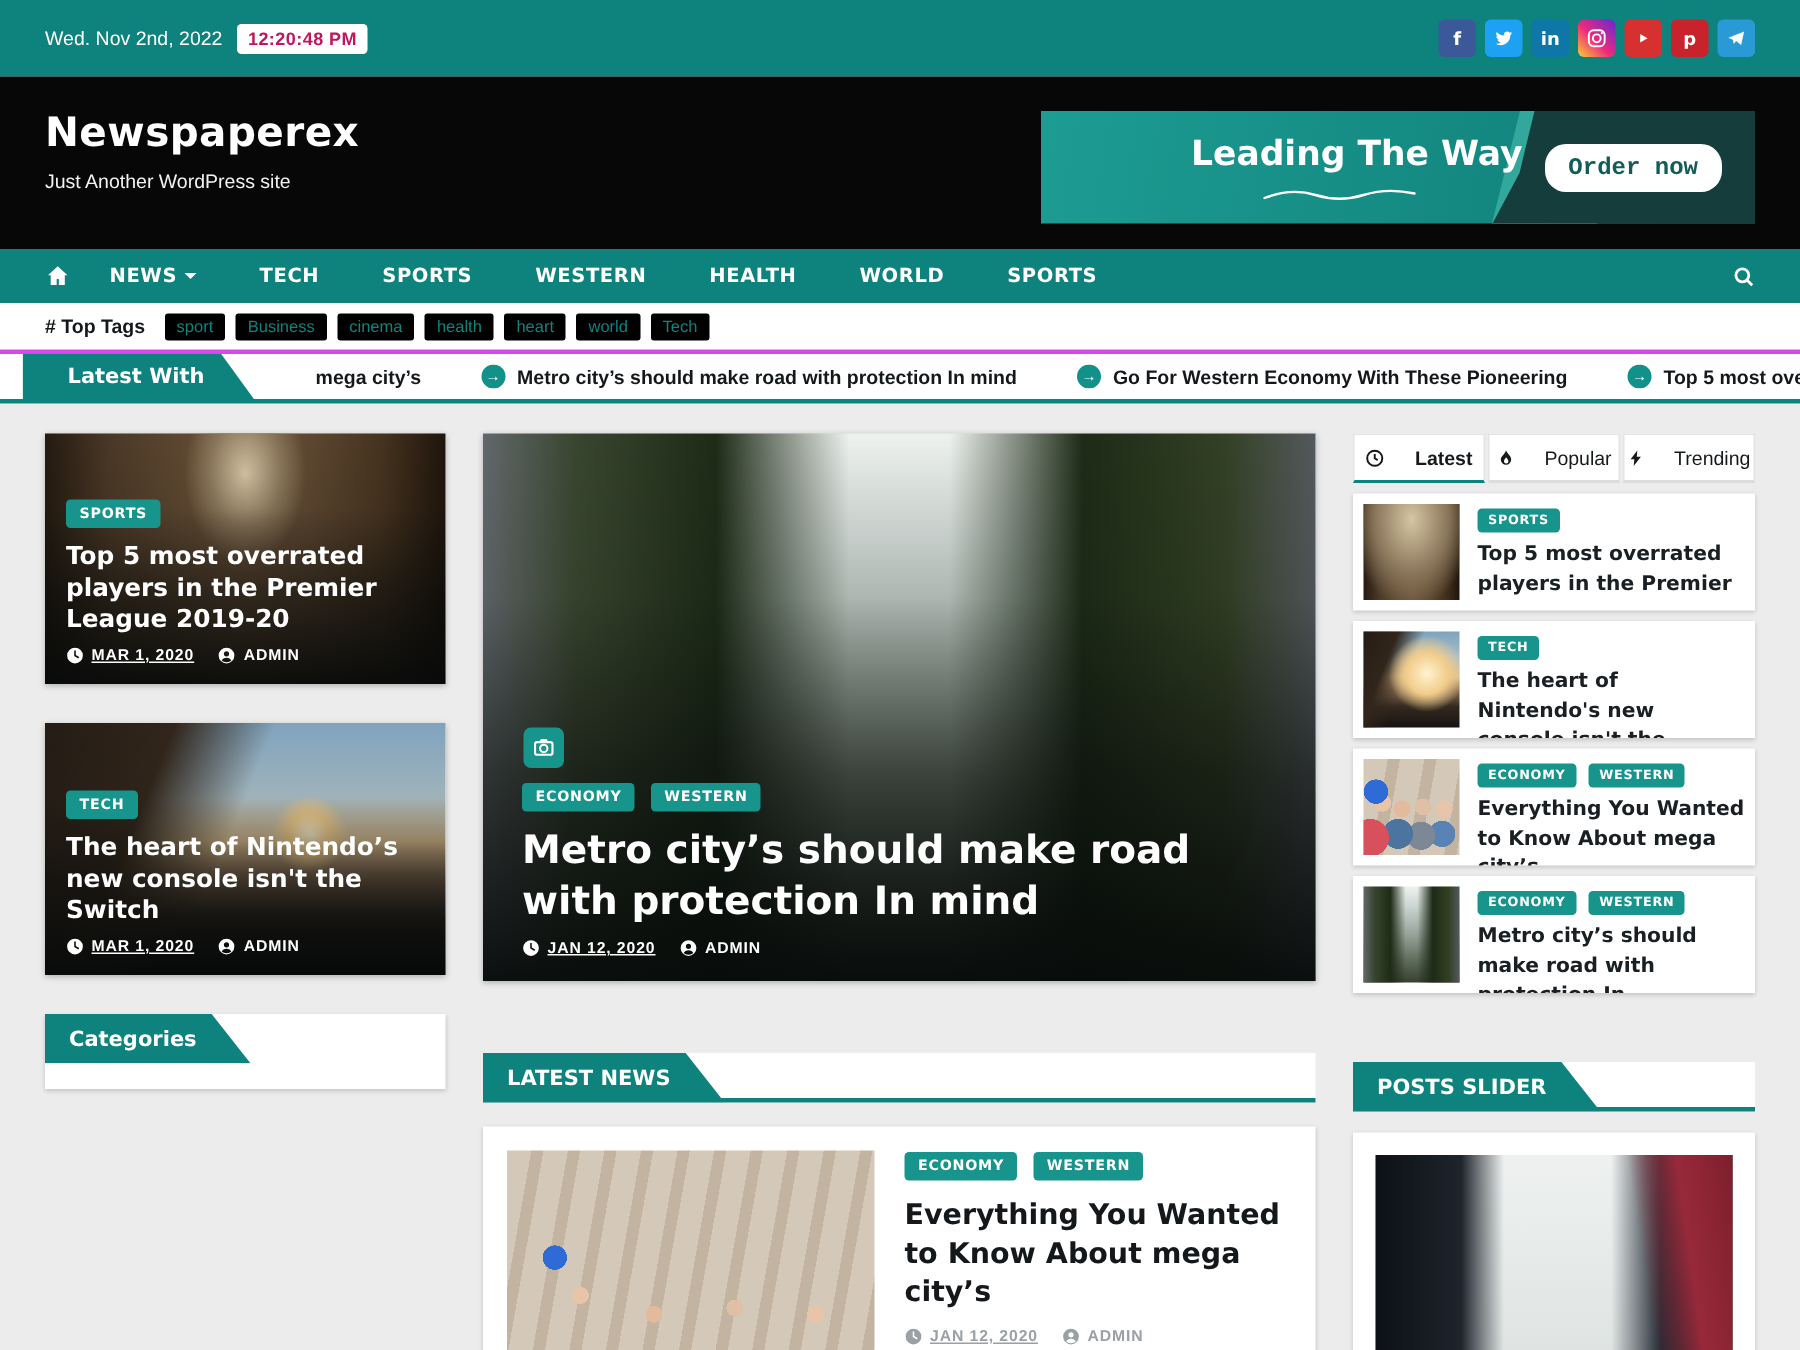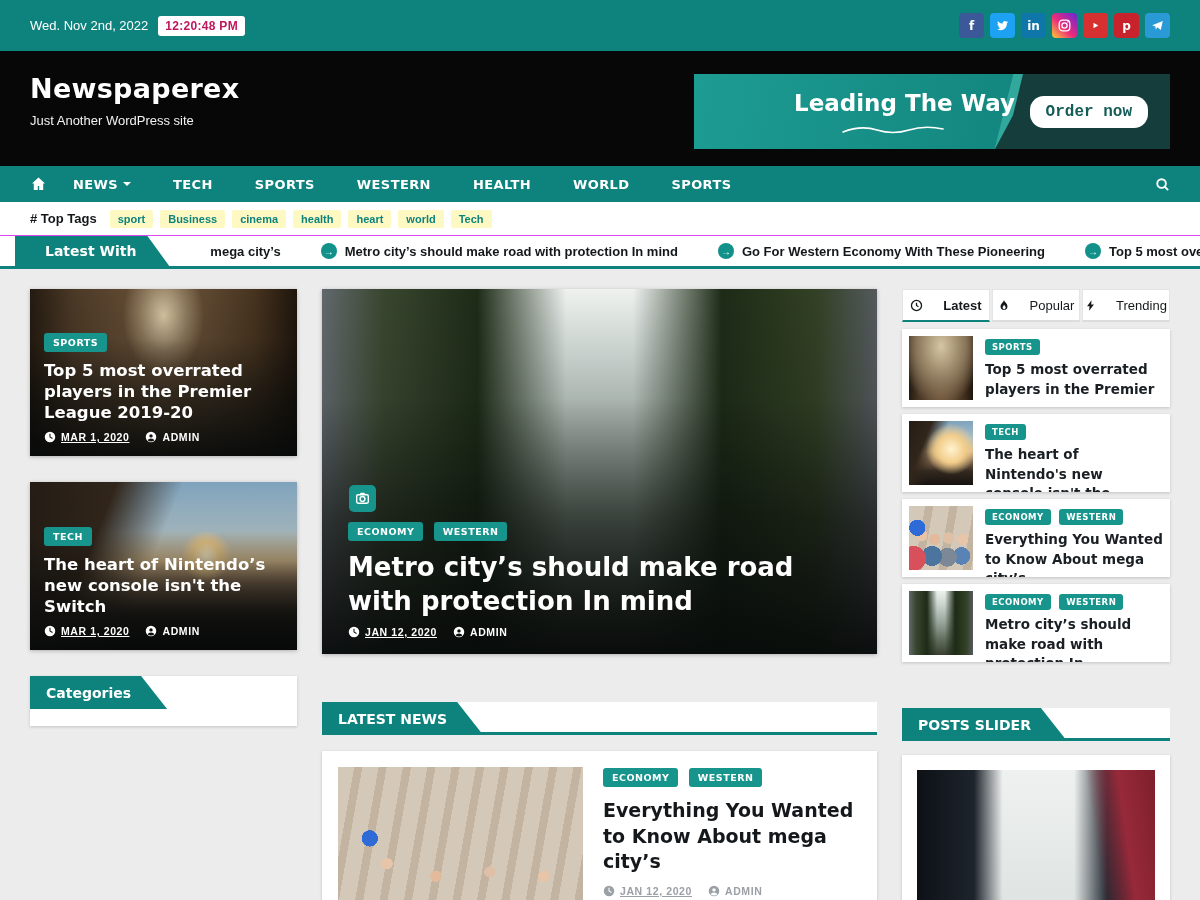--- a/index.html
+++ b/index.html
@@ -32,23 +32,23 @@
   .order-btn{position:absolute;top:22px;right:22px;background:#fff;color:#135c57;font-weight:bold;font-size:16px;border:none;border-radius:14px;padding:7px 16px;font-family:Liberation Mono, monospace;}
 
   
   .navbar{height:36px;background:var(--teal);display:flex;align-items:center;padding:0 30px;gap:0;}
   .nav-home{margin-right:26px;display:flex;align-items:center;}
   .nav-link{color:#fff;font-family:"DejaVu Sans",sans-serif;font-weight:bold;font-size:13px;letter-spacing:.4px;text-decoration:none;margin-right:42px;display:flex;align-items:center;gap:5px;}
   .caret{width:0;height:0;border-left:4px solid transparent;border-right:4px solid transparent;border-top:4px solid #fff;display:inline-block;}
   .nav-search{margin-left:auto;display:flex;align-items:center;}
 
   
-  .tagsbar{height:34px;background:#fff;display:flex;align-items:center;padding:0 30px;gap:7px;border-bottom:1px solid #d946ef;}
+  .tagsbar{height:34px;background:#fff;display:flex;align-items:center;padding:0 30px;gap:7px;border-bottom:3px solid #d946ef;}
   .tags-label{font-weight:bold;font-size:13px;color:#15181a;margin-right:6px;}
-  .tag-pill{background:#fef9c3;color:var(--teal);font-size:11px;padding:3px 8px;border-radius:2px;text-decoration:none;font-weight:bold;}
+  .tag-pill{background:#000000;color:var(--teal);font-size:11px;padding:3px 8px;border-radius:2px;text-decoration:none;}
 
   
   .ticker{height:33px;background:#fff;border-bottom:3px solid var(--teal);display:flex;align-items:center;overflow:hidden;white-space:nowrap;}
   .ticker-ribbon{flex:0 0 auto;height:33px;background:var(--teal);color:#fff;font-family:"DejaVu Sans",sans-serif;font-weight:bold;font-size:14px;display:flex;align-items:center;padding:0 34px 0 30px;margin-left:15px;clip-path:polygon(0 0,calc(100% - 24px) 0,100% 100%,0 100%);}
   .ticker-items{display:flex;align-items:center;gap:14px;margin-left:40px;font-size:13px;font-weight:bold;color:#15181a;overflow:hidden;}
   .ticker-item{display:flex;align-items:center;gap:8px;margin-right:26px;}
   .tick-arrow{width:16px;height:16px;border-radius:50%;background:#12918a;color:#fff;font-size:10px;display:inline-flex;align-items:center;justify-content:center;flex:0 0 auto;}
 
   
   .content{padding:20px 30px 0;display:grid;grid-template-columns:267px 555px 268px;column-gap:25px;align-items:start;}

